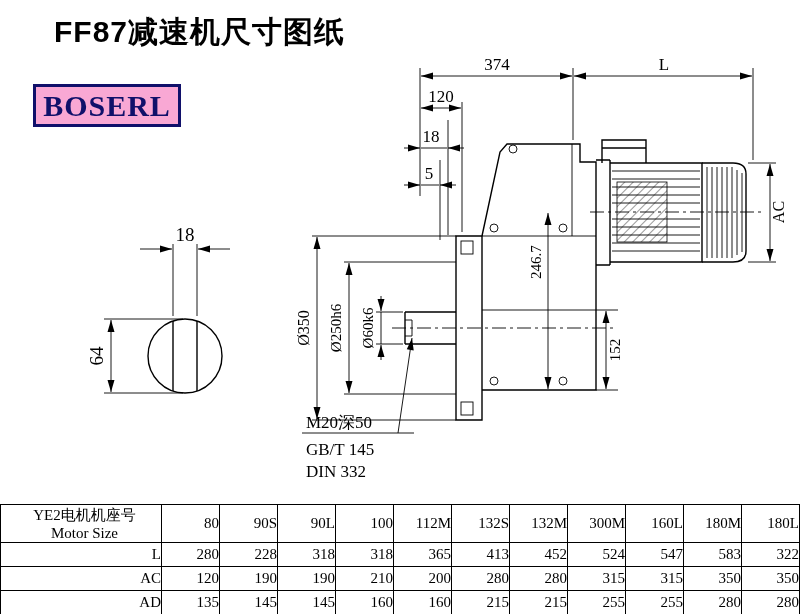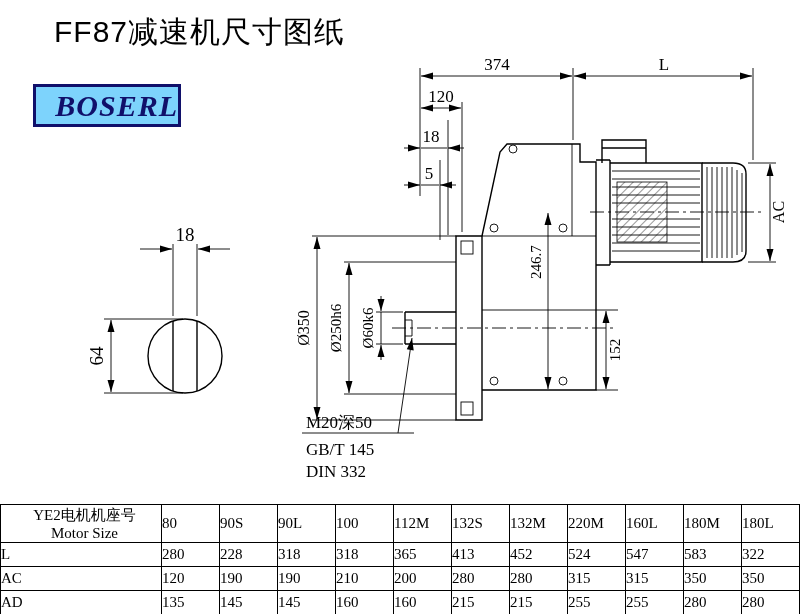--- a/index.html
+++ b/index.html
@@ -1,33 +1,33 @@
 <!DOCTYPE html>
 <html><head>
 <meta charset="utf-8">
 <style>
   * { margin:0; padding:0; box-sizing:border-box; }
   html,body { width:800px; height:614px; background:#fff; }
   body { font-family:"Liberation Serif", serif; color:#000; }
   .page { position:relative; width:800px; height:614px; background:#fff; overflow:hidden; }
-  .title { position:absolute; left:54px; top:12px; font-size:30px; font-weight:normal;
+  .title { position:absolute; left:54px; top:12px; font-size:30px; font-weight:bold;
            font-family:"Liberation Sans", sans-serif; letter-spacing:1px; color:#000; }
   .logo { position:absolute; left:33px; top:84px; width:148px; height:43px;
-          border:3px solid #10106a; display:flex; align-items:center; justify-content:flex-end; background:#7dd3fc;font-style:italic; }
+          border:3px solid #10106a; display:flex; align-items:center; justify-content:center; background:#f9a8d4; }
   .logo span { font-family:"Liberation Serif", serif; font-weight:bold; font-size:30px;
                color:#10106a; letter-spacing:1px; }
   svg.drawing { position:absolute; left:0; top:0; }
   .ol { stroke:#000; stroke-width:1.4; fill:none; }
   .tl { stroke:#000; stroke-width:0.9; fill:none; }
   .cl { stroke:#000; stroke-width:0.9; fill:none; stroke-dasharray:14 4 3 4; }
   text { fill:#000; font-family:"Liberation Serif", serif; }
   .d17 { font-size:17px; } .d19 { font-size:19px; } .d15 { font-size:15px; } .d16 { font-size:16px; }
   table.size-table { position:absolute; left:0; top:504px; width:800px; border-collapse:collapse;
                      table-layout:fixed; font-size:15px; background:#fff; }
-  .size-table th, .size-table td { border:1px solid #000; text-align:left; padding:0; font-weight:normal; }
+  .size-table th, .size-table td { border:1px solid #000; text-align:right; padding:0; font-weight:normal; }
   .size-table col.first { width:161px; }
   .size-table tr.hdr { height:38px; }
   .size-table tr.datarow { height:24px; }
   .size-table th.first { text-align:center; padding-left:7px; line-height:18px; }
 </style>
 </head>
 <body>
 
 <div class="page">
 
@@ -189,21 +189,21 @@
         <div>YE2电机机座号</div>
         <div>Motor Size</div>
       </th>
       <th>80</th>
       <th>90S</th>
       <th>90L</th>
       <th>100</th>
       <th>112M</th>
       <th>132S</th>
       <th>132M</th>
-      <th>220M</th>
+      <th>300M</th>
       <th>160L</th>
       <th>180M</th>
       <th>180L</th>
     </tr>
     <tr class="datarow">
       <td>L</td>
       <td>280</td>
       <td>228</td>
       <td>318</td>
       <td>318</td>

